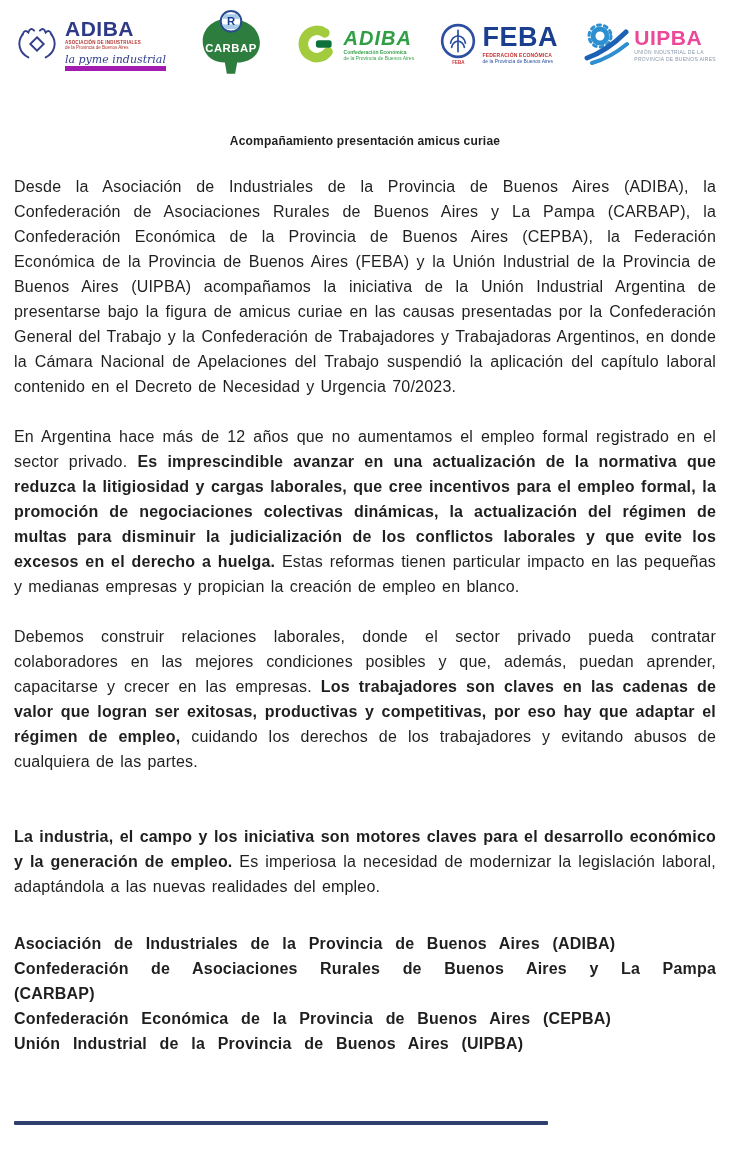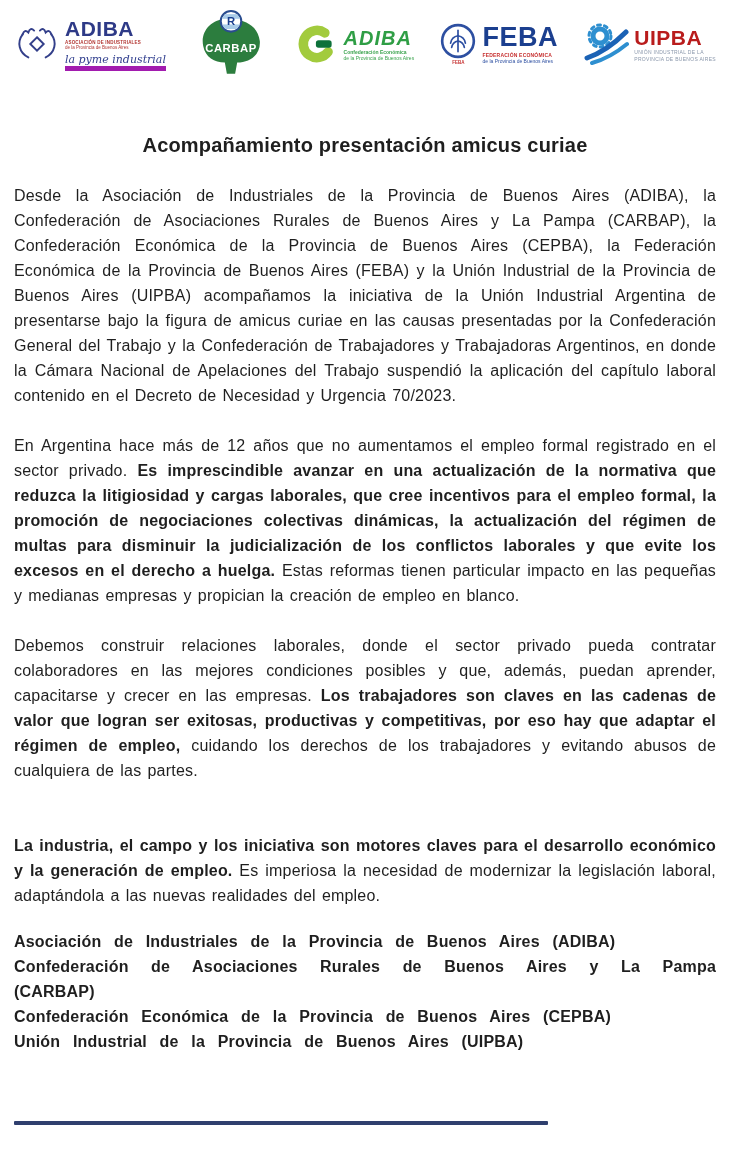--- a/index.html
+++ b/index.html
@@ -29,37 +29,37 @@
   .cepba-sub2{font-size:5px;color:#3aa34d;margin-top:1px;}
   
   .feba-emblem{display:flex;flex-direction:column;align-items:center;line-height:1;}
   .feba-emblem-text{font-size:4.5px;color:#c62f2f;font-weight:bold;margin-top:1px;}
   .feba-col{display:flex;flex-direction:column;line-height:1;}
   .feba-name{font-size:27px;font-weight:800;color:#1b3f8f;letter-spacing:.5px;}
   .feba-sub{font-size:5px;font-weight:bold;color:#c62f2f;margin-top:2px;letter-spacing:.2px;}
   .feba-sub2{font-size:5px;color:#2d4fa1;margin-top:1px;}
   
   .uipba-col{display:flex;flex-direction:column;line-height:1;}
-  .uipba-name{font-size:21px;font-weight:800;color:#b91c1c;letter-spacing:.5px;}
+  .uipba-name{font-size:21px;font-weight:800;color:#ec4899;letter-spacing:.5px;}
   .uipba-sub{font-size:5px;color:#8a97ab;margin-top:2px;letter-spacing:.3px;}
   
   .doc{padding:0 14px;}
   .title{
-    text-align:center;font-weight:bold;font-size:20px;margin-top:56px;
+    text-align:center;font-weight:bold;font-size:12px;margin-top:56px;
     letter-spacing:.2px;
   }
   .para{
     text-align:justify;font-size:16px;line-height:25px;margin-top:25px;
     letter-spacing:.2px;word-spacing:1.5px;
   }
   .para:first-of-type{margin-top:26px;}
   .para .b{font-weight:bold;}
   .para .i{}
   .para-gap{margin-top:50px;}
-  .signatures{margin-top:21px;}
+  .signatures{margin-top:32px;}
   .sig{
     font-weight:bold;font-size:16px;line-height:25px;text-align:justify;
     letter-spacing:.2px;word-spacing:8px;
   }
   .cutoff-line{
     position:absolute;left:14px;bottom:3px;width:534px;height:4px;
     background:#2f3f6e;border-radius:1px;
   }
   svg{display:block;}
 </style>

